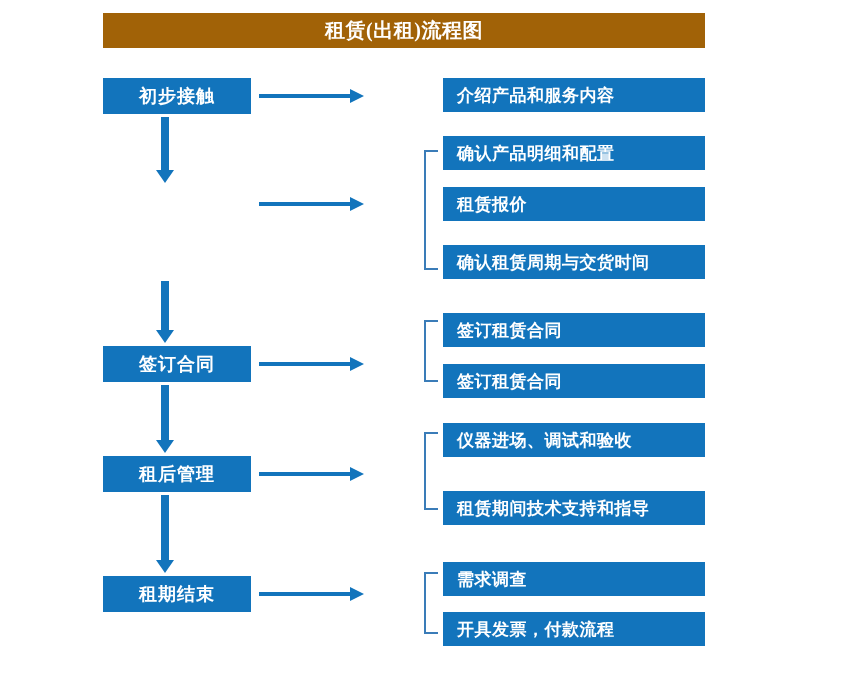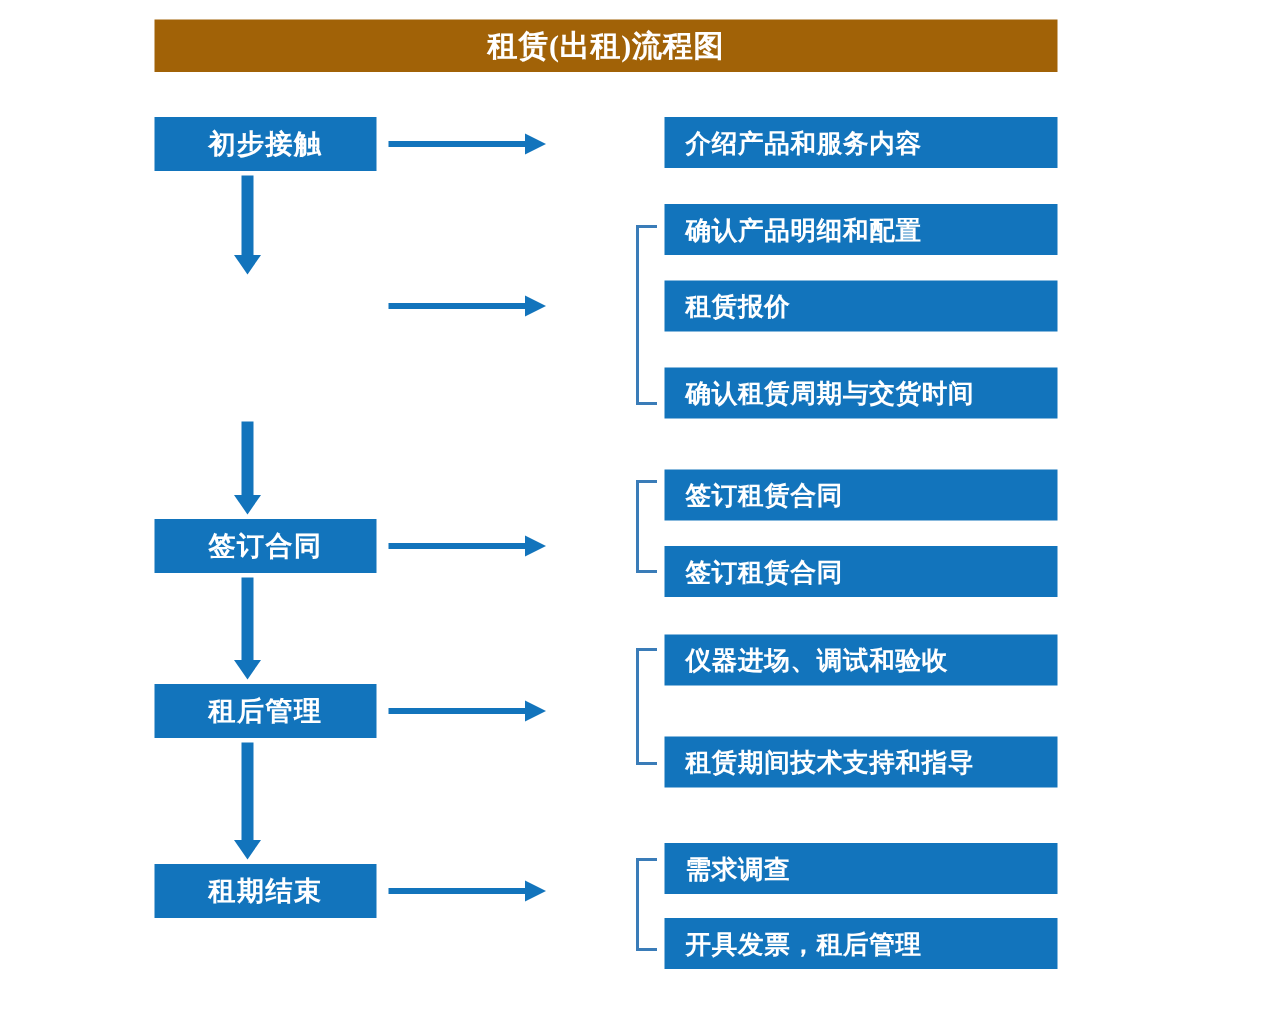--- a/index.html
+++ b/index.html
@@ -172,15 +172,15 @@
   <div class="detail-box" style="top:313px;">签订租赁合同</div>
 
   <div class="detail-box" style="top:364px;">签订租赁合同</div>
 
   <div class="detail-box" style="top:423px;text-align:center;">仪器进场、调试和验收</div>
 
   <div class="detail-box" style="top:491px;">租赁期间技术支持和指导</div>
 
   <div class="detail-box" style="top:562px;">需求调查</div>
 
-  <div class="detail-box" style="top:612px;">开具发票，租后管理</div>
+  <div class="detail-box" style="top:612px;">开具发票，付款流程</div>
 
 </div>
 
 </body></html>

